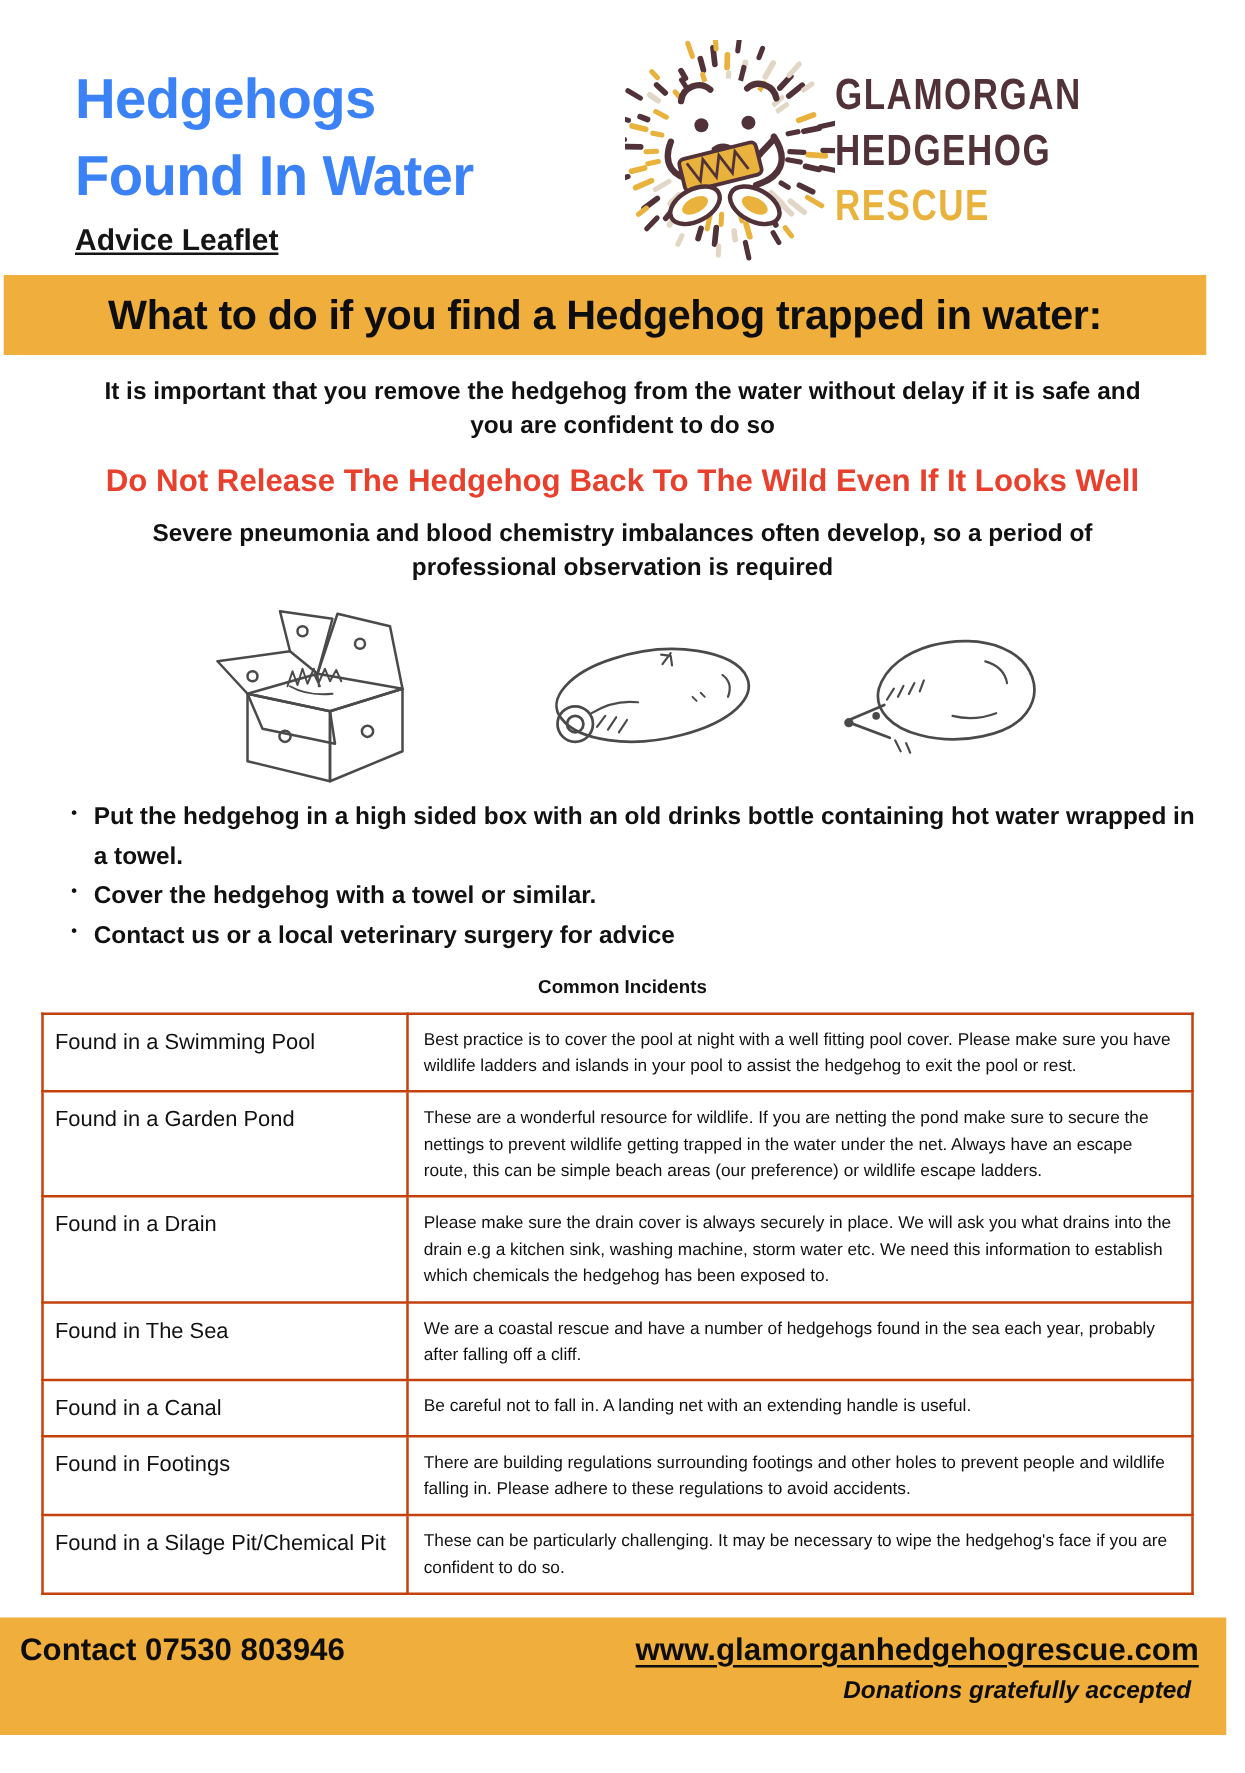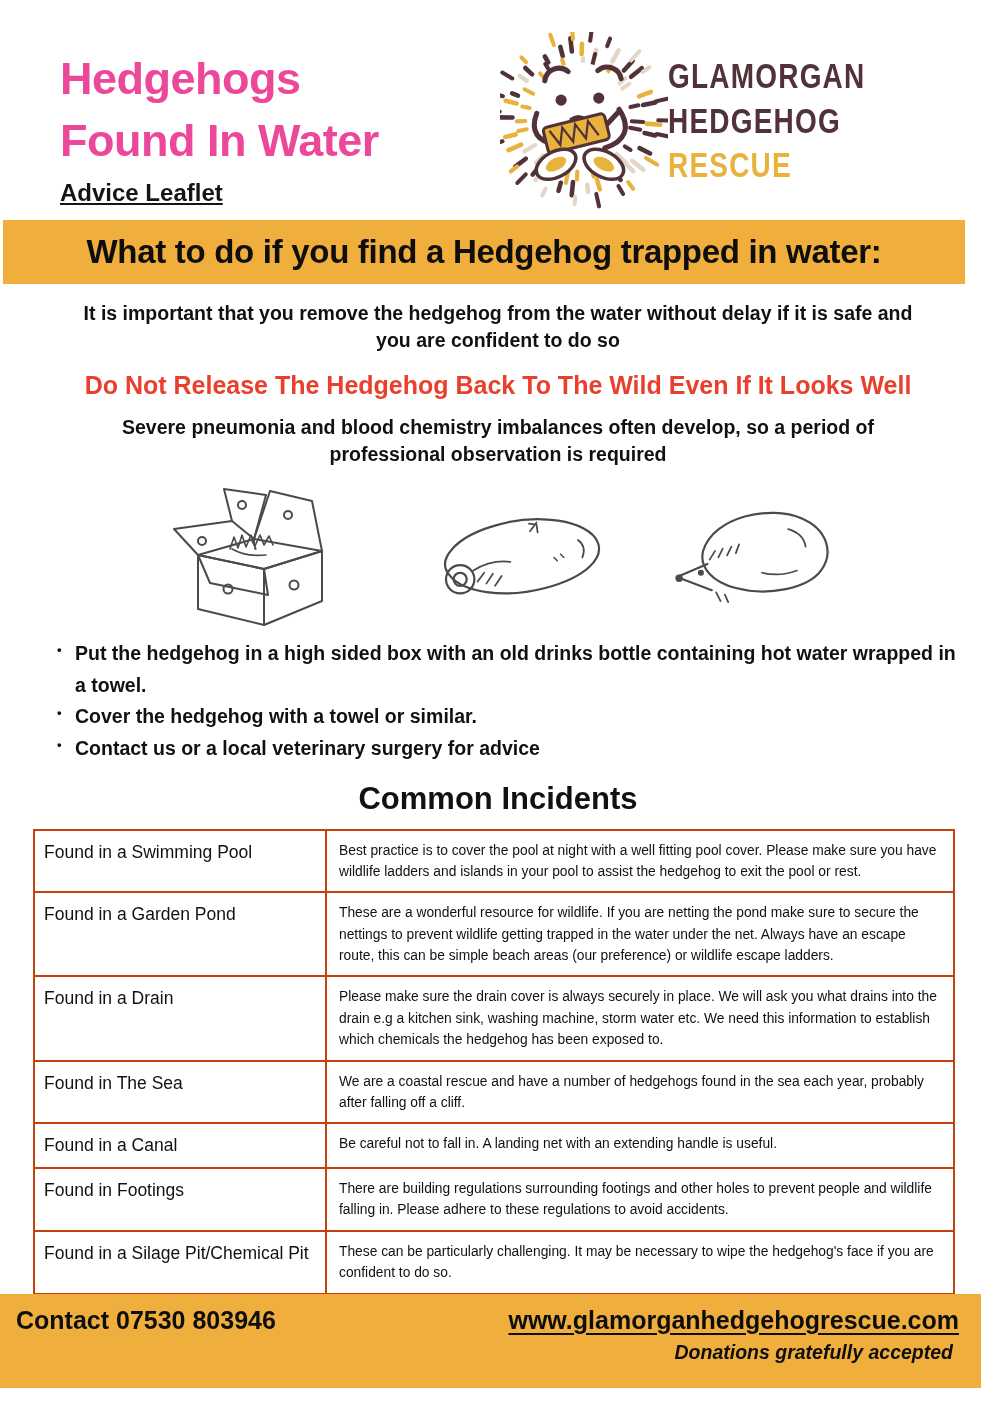--- a/index.html
+++ b/index.html
@@ -6,21 +6,21 @@
   html,body { margin:0; padding:0; }
   body {
     width:996px; height:1418px; position:relative; overflow:hidden;
     background:#ffffff; font-family:"Liberation Sans", sans-serif; color:#111;
   }
 
   
   .header { display:flex; justify-content:space-between; padding:48px 28px 0 60px; height:208px; }
   .title-block h1 {
     margin:0; font-size:45px; line-height:1.37; font-weight:bold;
-    color:#ec4899; letter-spacing:-0.5px;
+    color:#3b82f6; letter-spacing:-0.5px;
   }
   .subtitle { font-size:24px; font-weight:bold; margin-top:8px; color:#151515;text-decoration:underline; }
 
   .logo { display:flex; align-items:center; margin-top:-14px; }
   .logo-mark { width:168px; height:178px; flex:0 0 auto; }
   .logo-text { width:300px; font-weight:bold; font-size:35px; line-height:1.28;
     letter-spacing:1.5px; transform:scaleX(0.80); transform-origin:left center; white-space:nowrap; }
   .logo-line-dark { color:#513239; }
   .logo-line-gold { color:#E8B23C; }
 
@@ -39,21 +39,21 @@
   
   .illos { display:flex; align-items:center; justify-content:center; gap:42px; margin-top:8px; height:152px; }
   .sketch { stroke:#4a4a4a; fill:none; stroke-width:2; stroke-linecap:round; stroke-linejoin:round; }
 
   
   .bullets { list-style:none; margin:10px 0 0; padding:0 40px 0 57px; }
   .bullets li { font-size:19.5px; font-weight:bold; line-height:1.62; padding-left:18px; position:relative; }
   .bullets li::before { content:"•"; position:absolute; left:0; top:1px; font-size:13px; }
 
   
-  .incidents-heading { text-align:center; font-size:31px; font-weight:bold; margin-top:16px; }
+  .incidents-heading { text-align:center; font-size:15px; font-weight:bold; margin-top:16px; }
   table.incidents { border-collapse:collapse; margin:12px 0 0 33px; width:922px; table-layout:fixed; }
   table.incidents td { border:2px solid #c2410c; vertical-align:top; }
   td.loc { width:292px; font-size:17.5px; padding:10px 10px 10px 9px; line-height:1.3; }
   td.adv { font-size:13.8px; padding:9px 14px 9px 12px; line-height:1.55; }
 
   
   .footer { position:absolute; left:0; top:1294px; width:981px; height:94px; background:#F0AE3C; }
   .footer-row { display:flex; justify-content:space-between; align-items:baseline; padding:12px 22px 0 16px; }
   .contact { font-size:25px; font-weight:bold; color:#0e0e0e; }
   .website { font-size:25px; font-weight:bold; color:#0e0e0e; text-decoration:underline; text-underline-offset:4px; }

